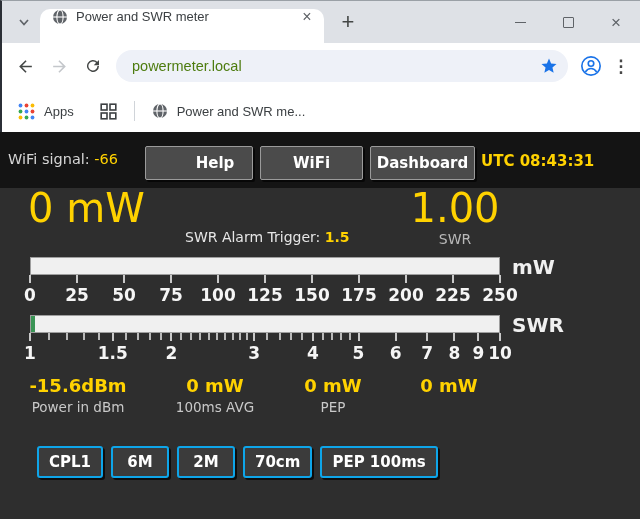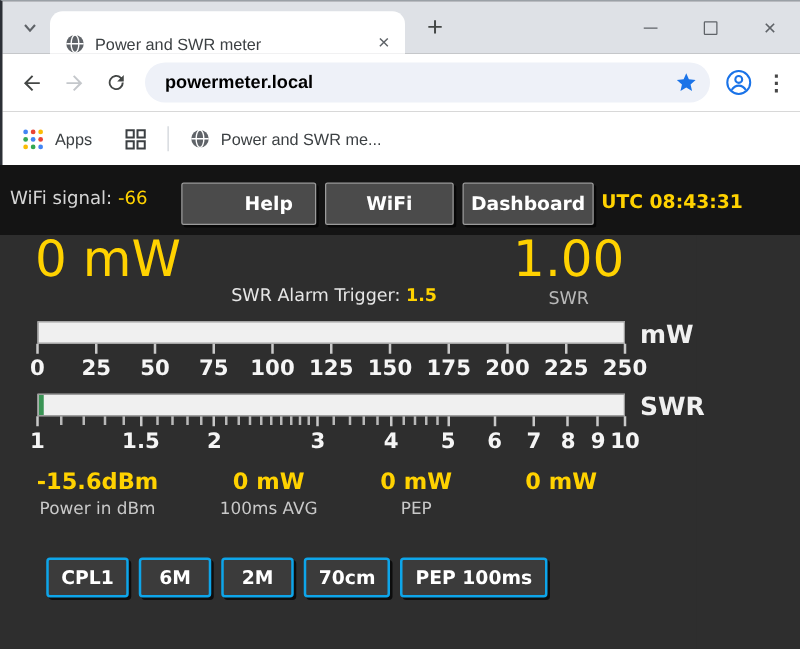--- a/index.html
+++ b/index.html
@@ -6,41 +6,41 @@
   html,body { width:640px; height:519px; overflow:hidden; background:#2e2e2e;
               font-family:"Liberation Sans", sans-serif; }
 
   
   .browser { position:absolute; top:0; left:0; width:640px; height:132px;
              border-left:2px solid #2b2f36; border-top:1px solid #9aa0a6; }
   .tabstrip { height:42px; background:#dee1e6; display:flex; align-items:center; }
   .tab-search { width:28px; height:28px; margin-left:8px; display:flex; align-items:center;
                 justify-content:center; border-radius:50%; }
   .tab { position:relative; margin-left:2px; align-self:flex-end; width:284px; height:34px;
-         background:#ffffff; border-radius:10px 10px 0 0; display:flex; align-items:flex-end;
+         background:#ffffff; border-radius:10px 10px 0 0; display:flex; align-items:flex-start;
          padding:0 8px 0 12px; }
   .tab-title { flex:1; font-size:13px; color:#3c4043; white-space:nowrap; overflow:hidden;
                text-overflow:ellipsis; margin:0 8px; }
   .tab-close { color:#5f6368; font-size:16px; line-height:16px; width:18px; text-align:center; }
   .new-tab { margin-left:10px; color:#444746; font-size:22px; font-weight:400; width:28px;
              height:28px; display:flex; align-items:center; justify-content:center; }
   .win-controls { margin-left:auto; display:flex; height:100%; }
   .win-btn { width:48px; height:100%; display:flex; align-items:center; justify-content:center; }
   .win-min-glyph { width:11px; border-top:1.5px solid #5f6368; }
   .win-max-glyph { width:11px; height:11px; border:1.5px solid #5f6368; border-radius:1px; }
   .win-close-glyph { color:#5f6368; font-size:17px; line-height:17px; }
 
   .toolbar { height:46px; background:#ffffff; display:flex; align-items:center; padding:0 6px; }
   .nav-btn { width:34px; height:34px; display:flex; align-items:center; justify-content:center; }
   .omnibox { flex:1; height:32px; margin:0 6px; background:#eef1f8; border-radius:16px;
              display:flex; align-items:center; padding:0 10px 0 5px; }
   .sec-chip { background:#ffffff; border:1px solid #dfe1e5; border-radius:12px; height:24px;
               display:flex; align-items:center; gap:6px; padding:0 11px; }
   .sec-chip span { font-size:12.5px; font-weight:600; color:#474747; white-space:nowrap; }
-  .url-text { flex:1; margin-left:11px; font-size:14.5px; color:#000000; white-space:nowrap;font-weight:bold; }
+  .url-text { flex:1; margin-left:11px; font-size:14.5px; color:#4d7c0f; white-space:nowrap; }
   .star-btn { margin-left:6px; display:flex; }
   .profile-btn { width:34px; height:34px; display:flex; align-items:center; justify-content:center; }
   .menu-btn { width:26px; height:34px; display:flex; align-items:center; justify-content:center;
               color:#474747; font-size:17px; font-weight:bold; letter-spacing:0; }
 
   .bookmarksbar { height:44px; background:#ffffff; display:flex; align-items:center; padding-left:16px; }
   .bm-label { font-size:13px; color:#3c4043; margin-left:9px; white-space:nowrap; }
   .bm-sq { margin-left:26px; display:flex; }
   .bm-divider { width:1px; height:20px; background:#d0d4d9; margin:0 17px; }
 

